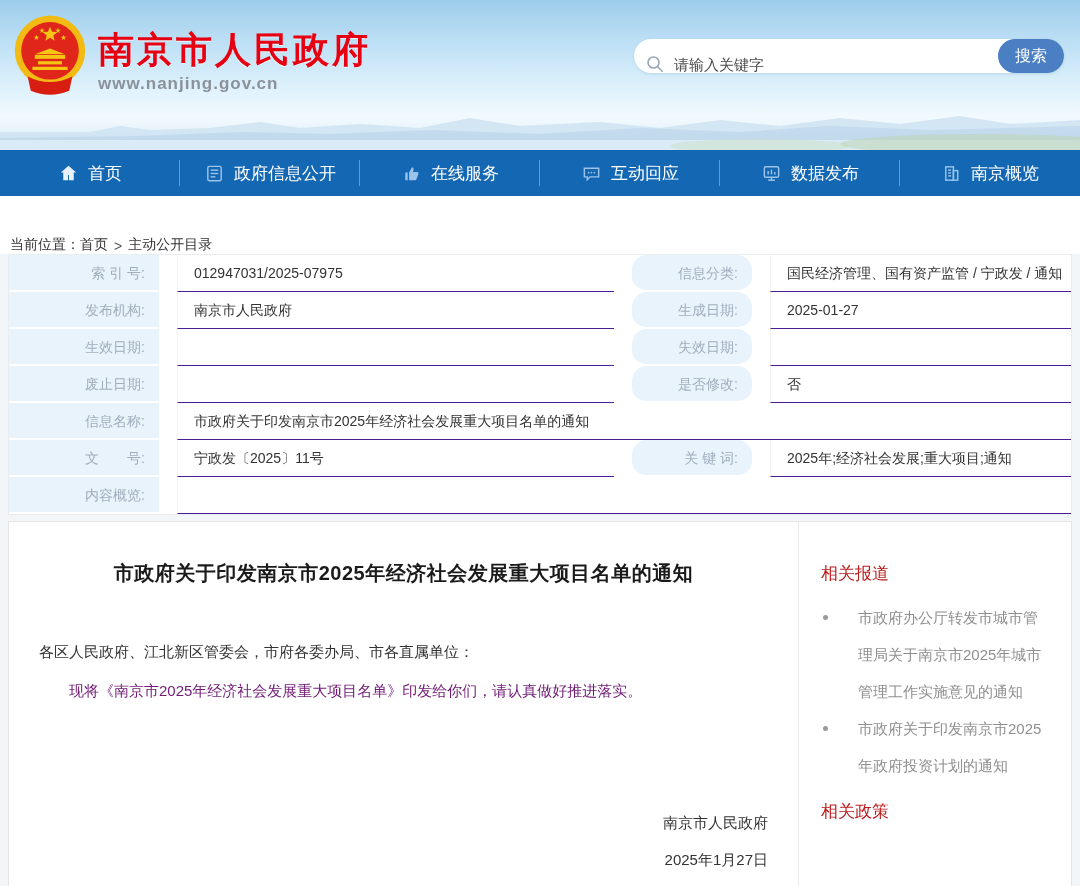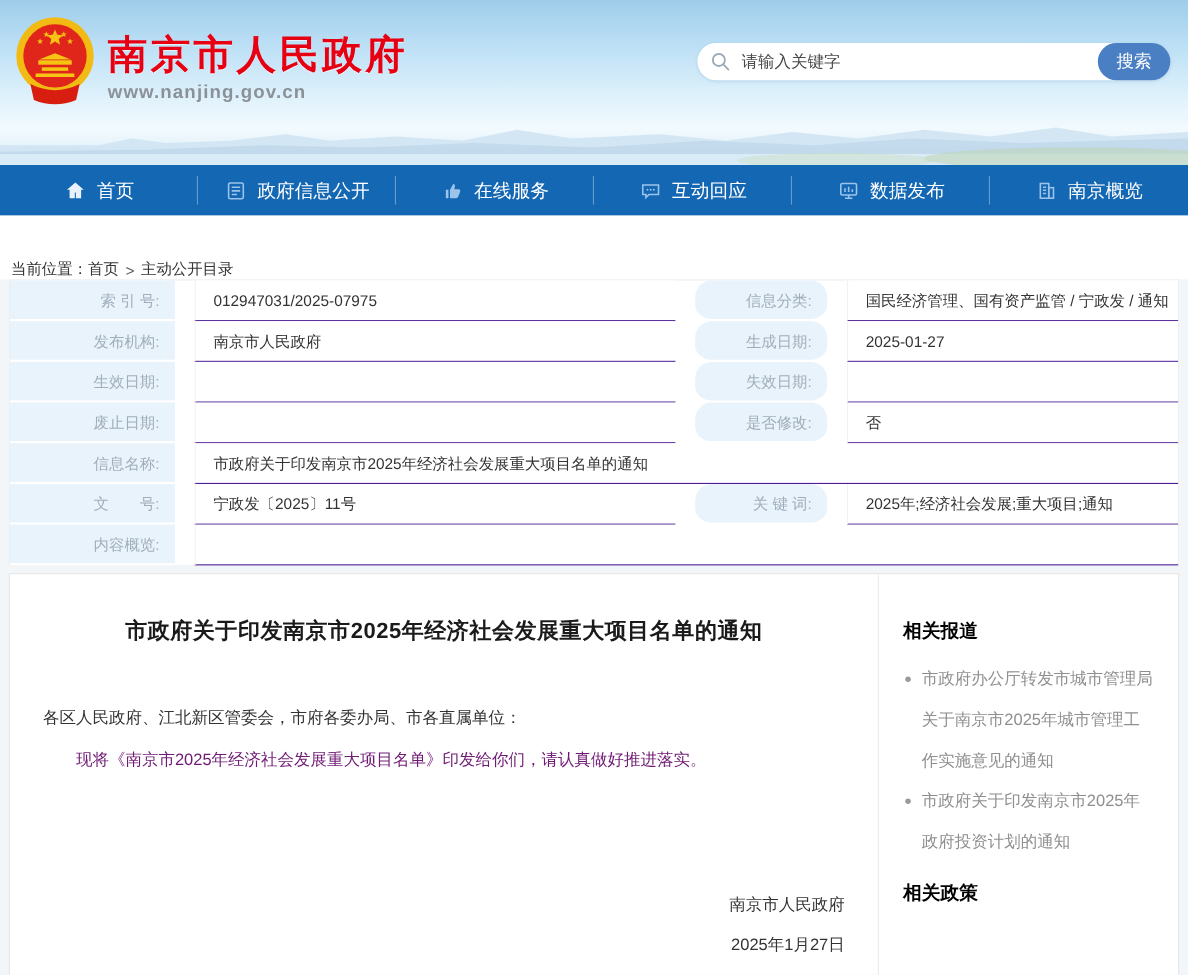--- a/index.html
+++ b/index.html
@@ -16,21 +16,21 @@
   }
   .skyline { position:absolute; left:0; bottom:0; width:1080px; height:62px; }
   .logo-area { position:absolute; left:10px; top:12px; display:flex; align-items:flex-start; cursor:pointer; }
   .emblem { width:80px; height:84px; display:block; }
   .title-block { margin-left:8px; padding-top:18px; }
   .site-title { font-size:36px; font-weight:bold; color:#e60012; letter-spacing:3px; line-height:1.1;
     text-shadow:0 1px 0 rgba(255,255,255,.6); }
   .site-url { font-size:17px; font-weight:bold; color:#8b9199; letter-spacing:1px; margin-top:4px; }
   .search-box {
     position:absolute; right:16px; top:39px; width:430px; height:34px;
-    background:#fff; border-radius:17px; display:flex; align-items:center;
+    background:#fff; border-radius:17px; display:flex; align-items:flex-end;
     box-shadow:0 1px 3px rgba(60,110,160,.18);
   }
   .search-icon { margin-left:12px; flex:0 0 auto; }
   .search-input {
     flex:1; border:none; outline:none; background:transparent;
     font-size:15px; color:#333; padding:0 10px; font-family:inherit;
   }
   .search-input::placeholder { color:#3a3a3a; opacity:.92; }
   .search-btn {
     flex:0 0 auto; width:66px; height:34px; border:none; border-radius:17px;
@@ -69,23 +69,23 @@
   .content-box {
     margin:6px 8px 0 8px; background:#fff; border:1px solid #e6e6e6;
     min-height:372px; display:flex;
   }
   .article-col { flex:1; border-right:1px solid #e9e9e9; padding:38px 30px 30px 30px; }
   .article-title { text-align:center; font-size:20px; font-weight:bold; color:#1a1a1a; letter-spacing:.5px; }
   .article-salutation { margin-top:56px; font-size:15px; color:#333; }
   .article-body { margin-top:16px; font-size:15px; color:#701a75; text-indent:2em; line-height:1.7; }
   .article-sign { margin-top:100px; text-align:right; font-size:15px; color:#333; line-height:37px; }
   .side-col { flex:0 0 272px; padding:40px 20px 20px 22px; }
-  .side-heading { color:#000000; font-size:17px; font-weight:bold; cursor:default; }
+  .side-heading { color:#b91c1c; font-size:17px; font-weight:normal; cursor:default; }
   .side-list { list-style:none; margin-top:14px; margin-bottom:16px; }
-  .side-item { display:flex; font-size:15px; color:#8f8f8f; line-height:37px; cursor:pointer; }
+  .side-item { display:flex; font-size:15px; color:#8f8f8f; line-height:37px; cursor:pointer;gap:20px; }
   .side-item .dot { flex:0 0 auto; width:5px; height:5px; border-radius:50%; background:#9a9a9a;
     margin:16px 10px 0 2px; }
   .side-item .txt { flex:1; }
 </style>
 </head>
 <body>
 
 <div class="site-header">
   <svg class="skyline" viewBox="0 0 1080 62" preserveAspectRatio="none">
     <path d="M0,44 L90,44 120,38 150,42 210,40 260,34 300,40 360,36 420,40 470,30 520,38 600,34 660,40 720,32 780,38 840,30 900,36 960,28 1010,36 1080,32 L1080,62 0,62 Z" fill="#cfe3f2" opacity="0.85"></path>

